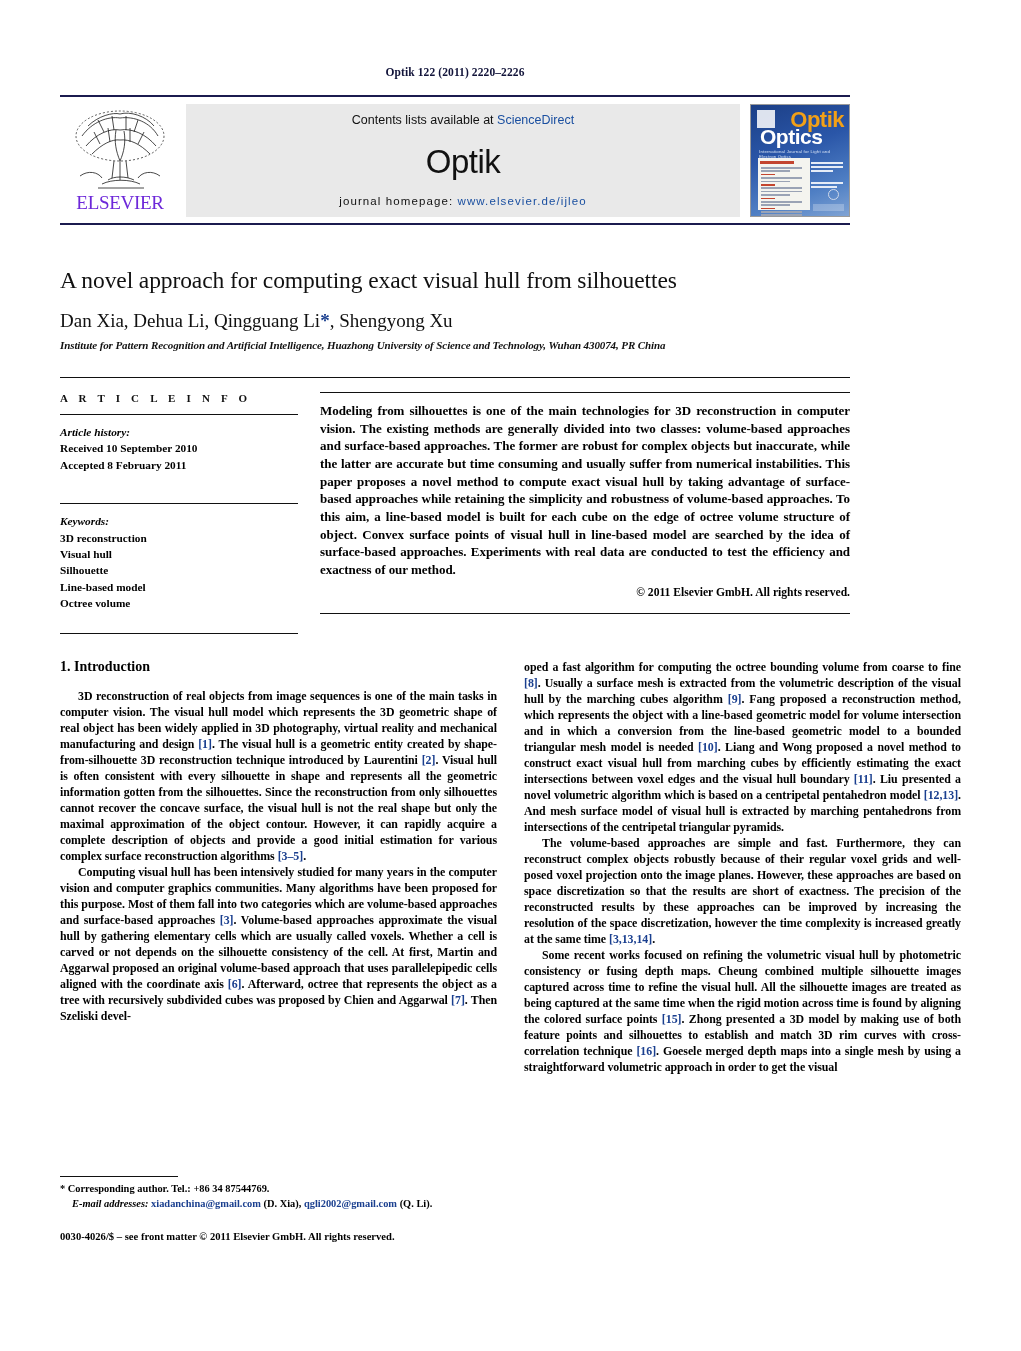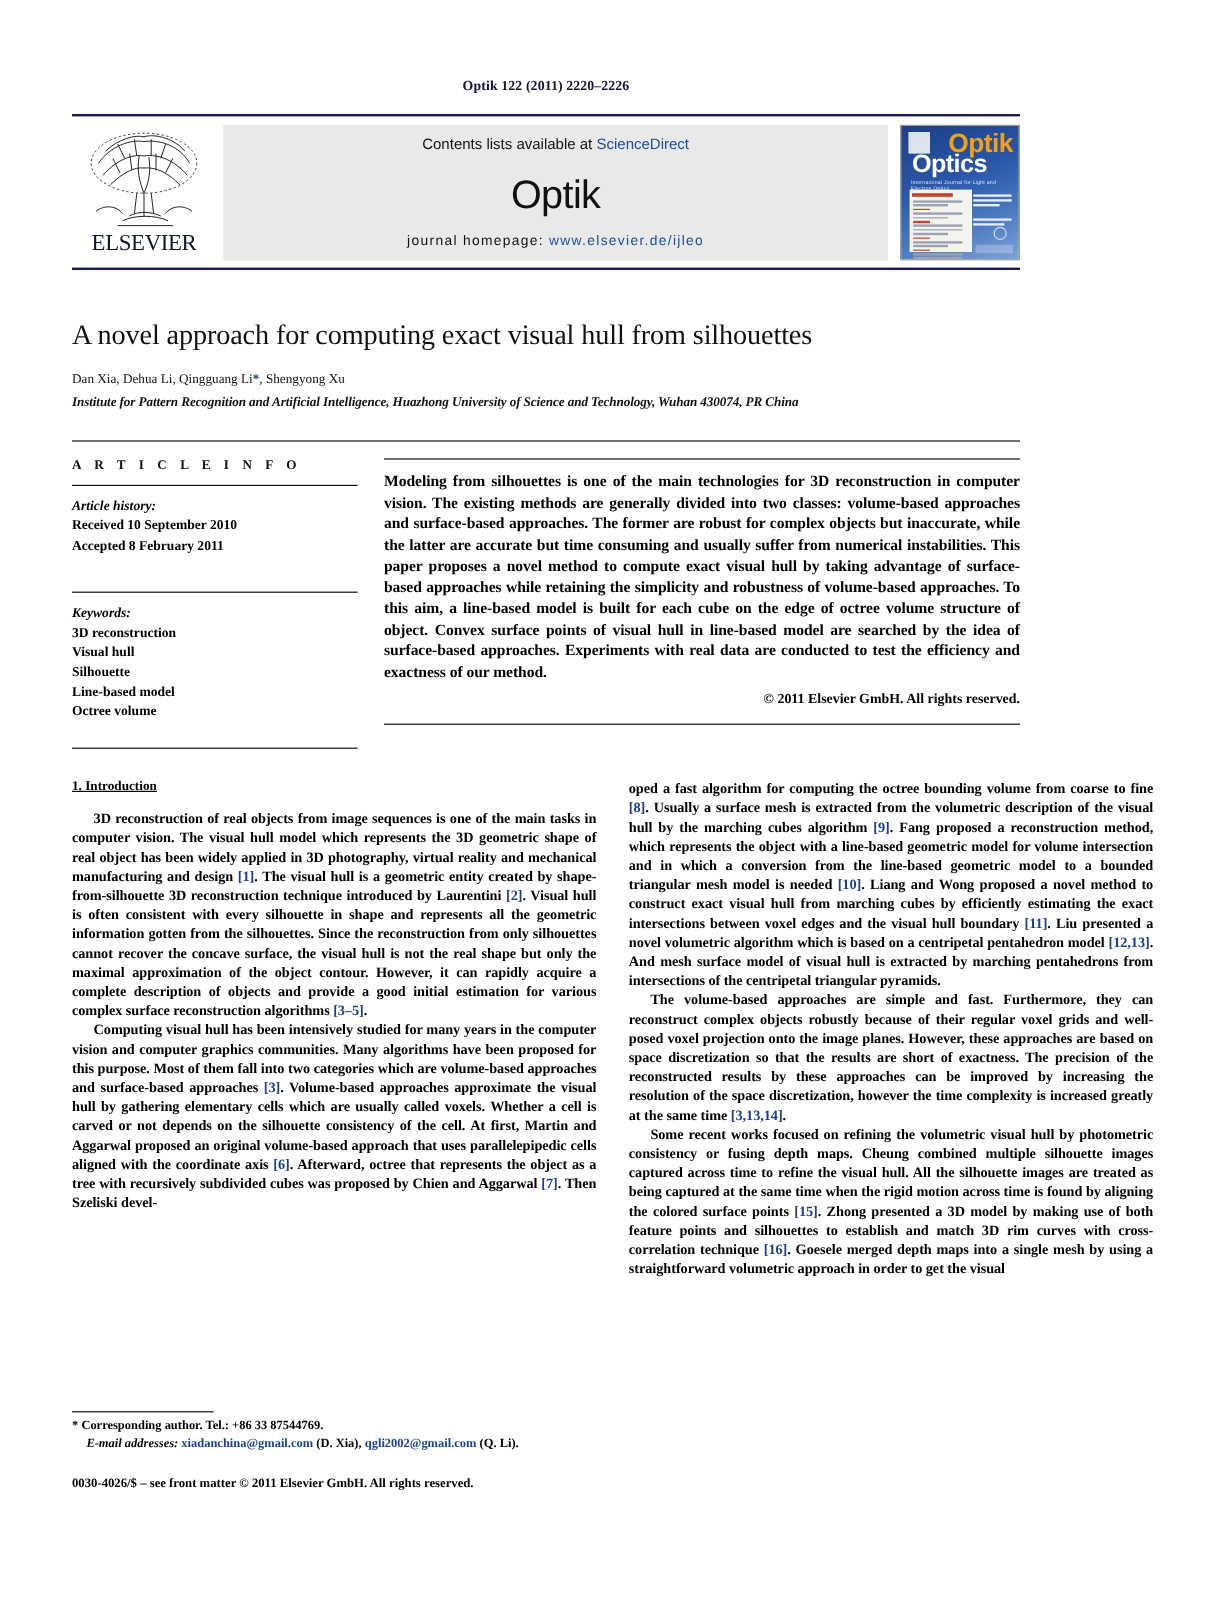--- a/index.html
+++ b/index.html
@@ -41,21 +41,21 @@
     flex: 0 0 120px;
     display: flex;
     flex-direction: column;
     align-items: center;
     justify-content: flex-start;
     padding-top: 2px;
   }
   .tree-svg { display: block; }
   .elsevier-word {
     font-family: "Liberation Serif", serif;
-    color: #0f172a;
+    color: #6d28d9;
     font-size: 19px;
     letter-spacing: -0.3px;
     font-weight: normal;
     margin-top: 1px;
     line-height: 1;
   }
   .banner-center {
     flex: 1 1 auto;
     background: #e9e9e9;
     margin: 0 10px 0 6px;
@@ -146,21 +146,21 @@
   .paper-title {
     font-size: 23.5px;
     font-weight: normal;
     font-family: "Liberation Serif", serif;
     color: #111111;
     margin: 0 0 16px 0;
     letter-spacing: -0.1px;
     line-height: 1.15;
   }
   .authors {
-    font-size: 11px;
+    font-size: 19px;
     font-family: "Liberation Serif", serif;
     color: #111111;
     margin-bottom: 7px;
   }
   .authors .star { color: #1a3f8f; font-weight: bold; }
   .affiliation {
     font-size: 11px;
     font-style: italic;
     font-weight: bold;
     color: #111111;
@@ -210,25 +210,24 @@
 
   
   .body-cols {
     margin: 25px 60px 0 60px;
     display: flex;
     gap: 27px;
     height: 545px;
   }
   .bcol { width: 437px; flex: 0 0 437px; position: relative; }
   .sec-title {
-    font-size: 11px;
+    font-size: 14px;
     font-weight: bold;
     margin: 0 0 13px 0;
     font-family: "Liberation Serif", serif;
-    text-decoration: underline;
   }
   .para {
     font-size: 11.9px;
     line-height: 1.345;
     text-align: justify;
     text-indent: 18px;
     margin: 0;
     font-weight: bold;
     letter-spacing: -0.05px;
   }
@@ -391,21 +390,21 @@
       <p class="para" style="text-indent:0">oped a fast algorithm for computing the octree bounding volume from coarse to fine <span class="cite">[8]</span>. Usually a surface mesh is extracted from the volumetric description of the visual hull by the marching cubes algorithm <span class="cite">[9]</span>. Fang proposed a reconstruction method, which represents the object with a line-based geometric model for volume intersection and in which a conversion from the line-based geometric model to a bounded triangular mesh model is needed <span class="cite">[10]</span>. Liang and Wong proposed a novel method to construct exact visual hull from marching cubes by efficiently estimating the exact intersections between voxel edges and the visual hull boundary <span class="cite">[11]</span>. Liu presented a novel volumetric algorithm which is based on a centripetal pentahedron model <span class="cite">[12,13]</span>. And mesh surface model of visual hull is extracted by marching pentahedrons from intersections of the centripetal triangular pyramids.</p>
       <p class="para">The volume-based approaches are simple and fast. Furthermore, they can reconstruct complex objects robustly because of their regular voxel grids and well-posed voxel projection onto the image planes. However, these approaches are based on space discretization so that the results are short of exactness. The precision of the reconstructed results by these approaches can be improved by increasing the resolution of the space discretization, however the time complexity is increased greatly at the same time <span class="cite">[3,13,14]</span>.</p>
       <p class="para">Some recent works focused on refining the volumetric visual hull by photometric consistency or fusing depth maps. Cheung combined multiple silhouette images captured across time to refine the visual hull. All the silhouette images are treated as being captured at the same time when the rigid motion across time is found by aligning the colored surface points <span class="cite">[15]</span>. Zhong presented a 3D model by making use of both feature points and silhouettes to establish and match 3D rim curves with cross-correlation technique <span class="cite">[16]</span>. Goesele merged depth maps into a single mesh by using a straightforward volumetric approach in order to get the visual</p>
     </div>
   </div>
 
   <div class="footnote">
     <div class="fn-rule"></div>
     <div class="fn-line">
       <span class="fn-star">*</span>
-      <span>Corresponding author. Tel.: +86 33 87544769.</span>
+      <span>Corresponding author. Tel.: +86 34 87544769.</span>
     </div>
     <div class="fn-line" style="padding-left:12px;text-indent:0">
       <span class="fn-italic">E-mail addresses:</span>
       <span class="mail-link">xiadanchina@gmail.com</span>
       <span>(D. Xia),</span>
       <span class="mail-link">qgli2002@gmail.com</span>
       <span>(Q. Li).</span>
     </div>
   </div>
 

